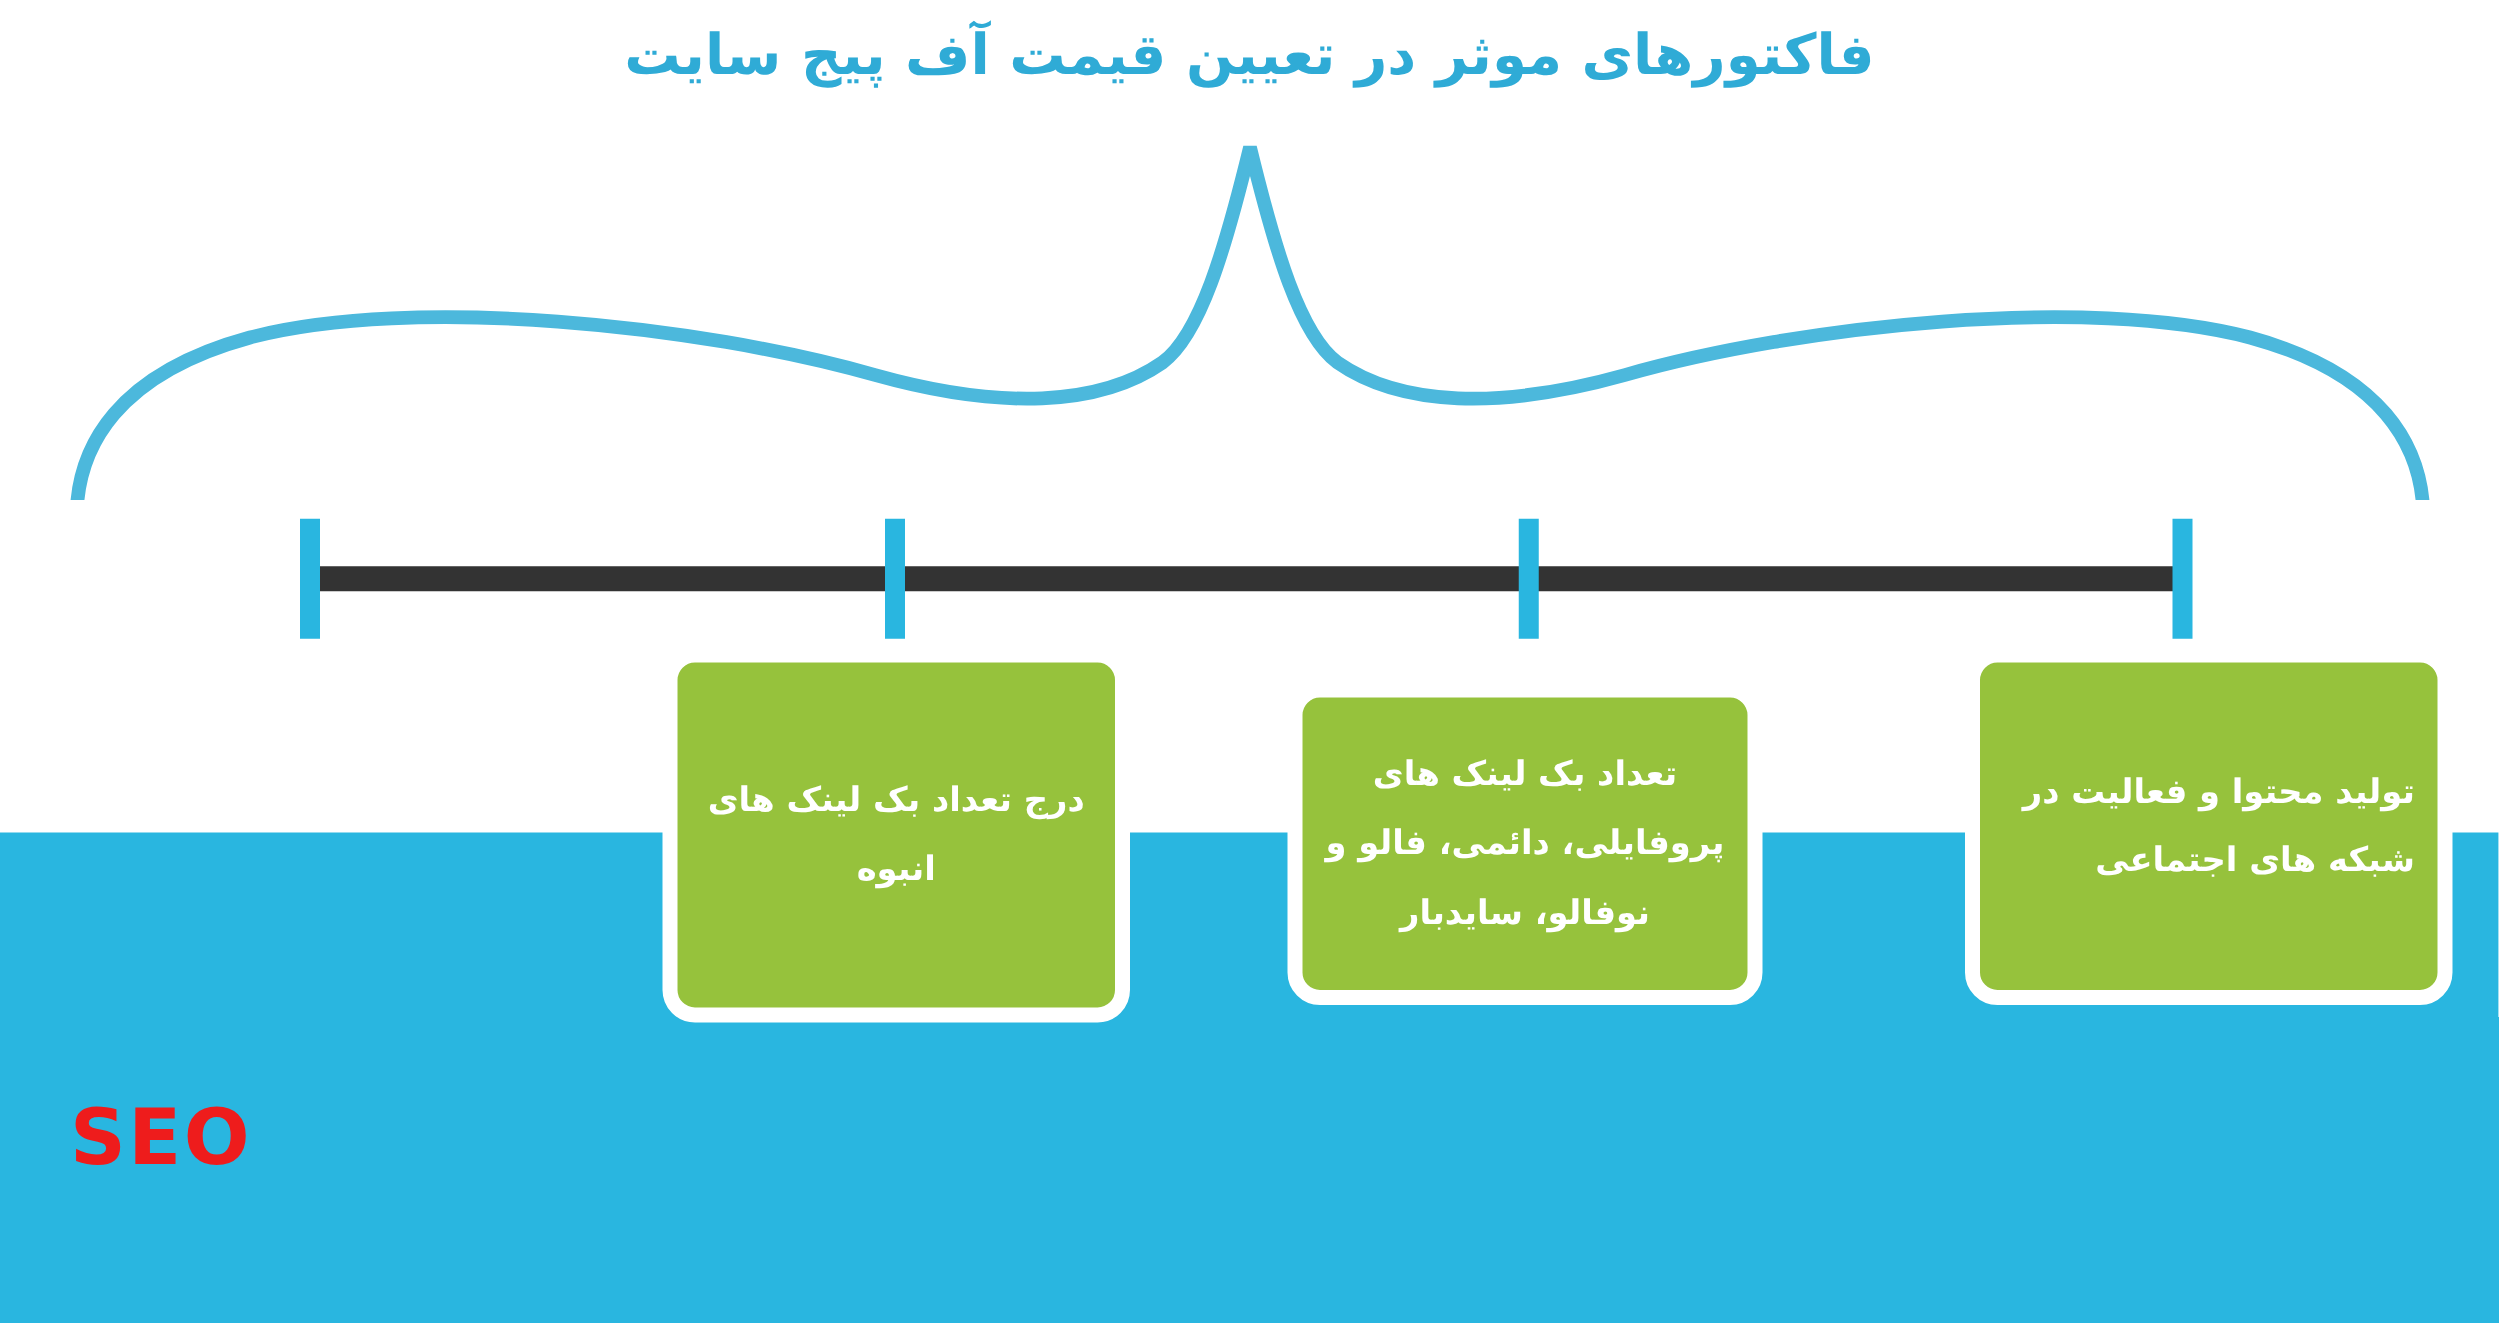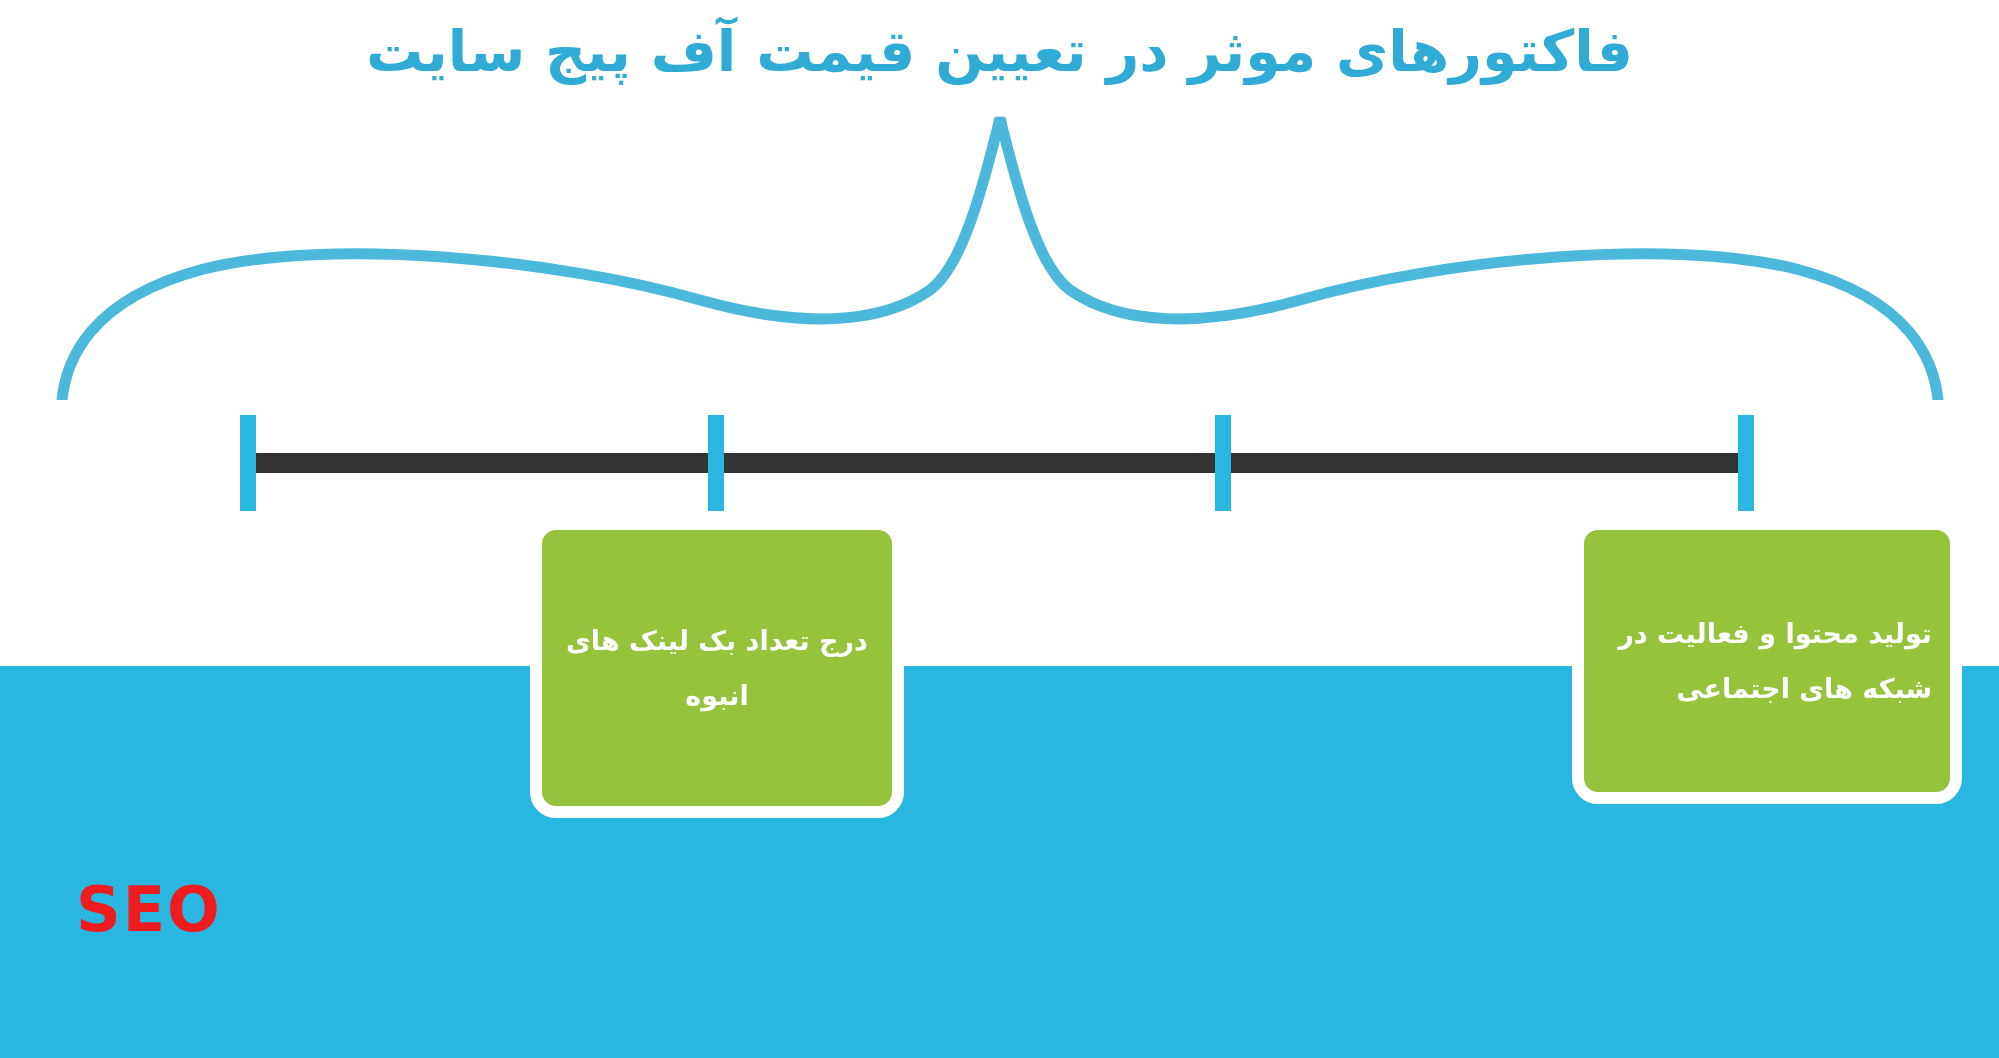--- a/index.html
+++ b/index.html
@@ -34,21 +34,21 @@
   }
 
   
   .title {
     position: absolute;
     left: 0;
     top: 16px;
     width: 1999px;
     text-align: center;
     color: #2fabd6;
-    font-size: 57px;
+    font-size: 45px;
     font-weight: bold;
     letter-spacing: -0.5px;
     line-height: 1.25;
     direction: rtl;
     white-space: nowrap;
   }
 
   
   .arch {
     position: absolute;
@@ -101,21 +101,21 @@
   .card .card-text { display: block; width: 100%; }
 
   .card.c1 { left: 74px;   top: 518px; width: 372px; height: 222px; }
   .card.c2 { left: 530px;  top: 518px; width: 374px; height: 300px; justify-content: center; }
   .card.c3 { left: 1030px; top: 546px; width: 380px; height: 258px; }
   .card.c4 { left: 1572px; top: 518px; width: 390px; height: 286px; text-align: right; }
 
   
   .logo {
     position: absolute;
-    left: 76px;
+    left: 56px;
     top: 880px;
     color: #ee1c1c;
     font-size: 62px;
     font-weight: bold;
     line-height: 0.98;
     letter-spacing: 2px;
     direction: ltr;
     text-align: left;
     font-family: "DejaVu Sans", "Liberation Sans", sans-serif;
   }
@@ -148,20 +148,23 @@
   <div class="tick t1"></div>
   <div class="tick t2"></div>
   <div class="tick t3"></div>
   <div class="tick t4"></div>
 
 
   <div class="card c2">
     <span class="card-text">درج تعداد بک لینک های انبوه</span>
   </div>
 
+  <div class="card c3">
+    <span class="card-text">تعداد بک لینک های پروفایلی، دائمی، فالو و نوفالو، سایدبار</span>
+  </div>
 
   <div class="card c4">
     <span class="card-text">تولید محتوا و فعالیت در شبکه های اجتماعی</span>
   </div>
 
   <div class="logo">
     <span>SEO</span>
   </div>
 
 </div>

